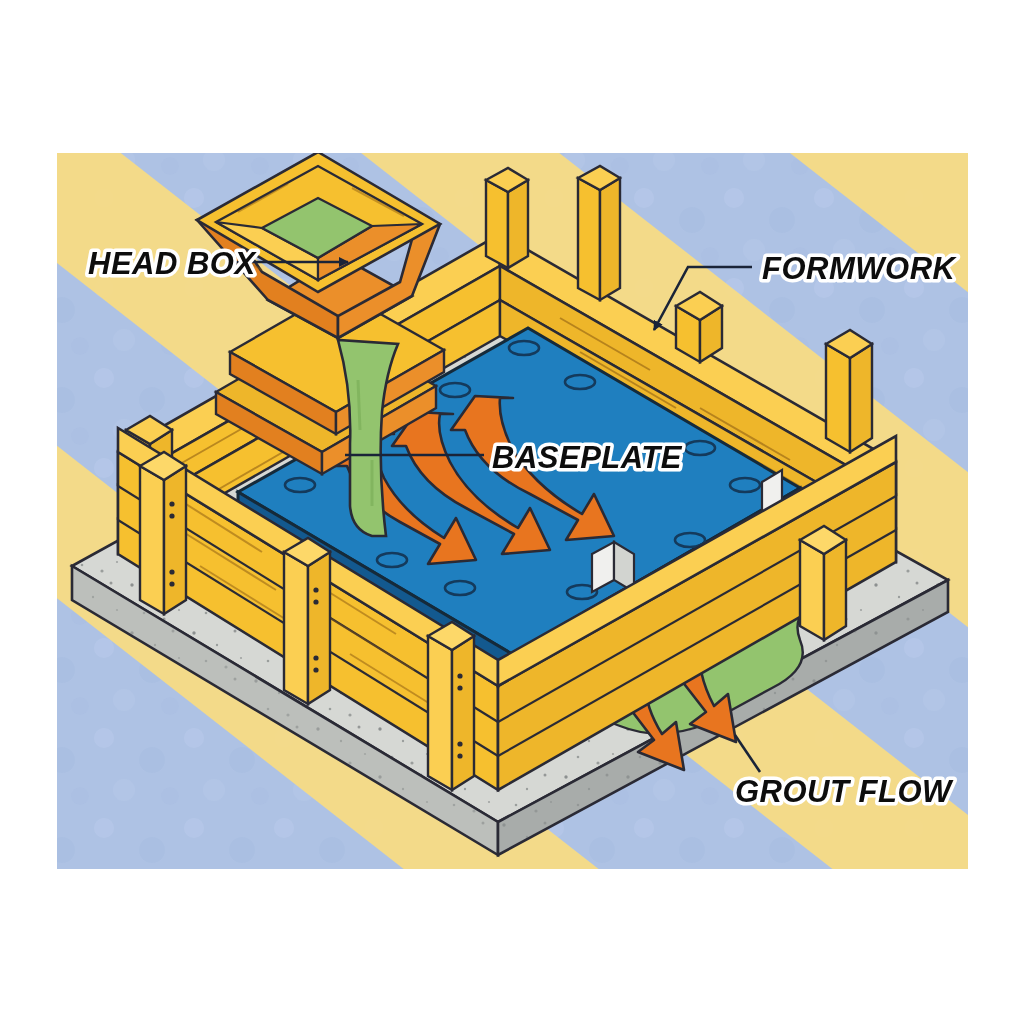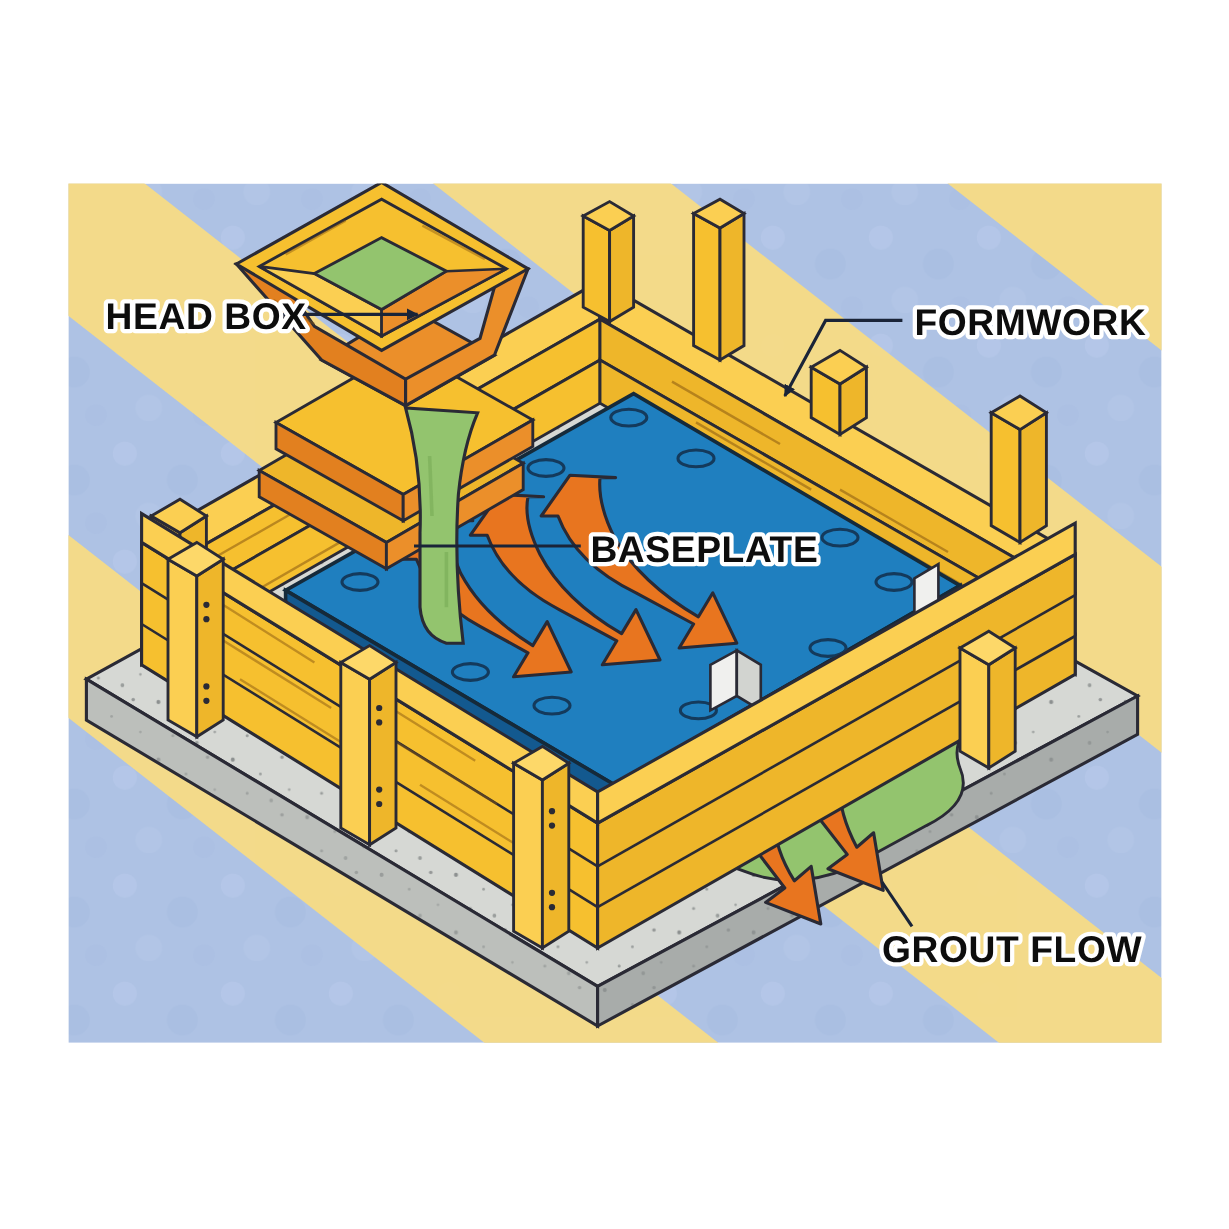--- a/index.html
+++ b/index.html
@@ -11,20 +11,21 @@
     width: 1024px;
     height: 1024px;
     font-family: "Liberation Sans", sans-serif;
     overflow: hidden;
   }
   #figure-root {
     position: relative;
     width: 860px;
     height: 1024px;
     background: #ffffff;
+    font-style: italic;
   }
   svg.diagram {
     display: block;
     width: 1024px;
     height: 1024px;
   }
   .callout-text {
     font-family: "Liberation Sans", sans-serif;
     font-weight: bold;
     font-size: 31px;

